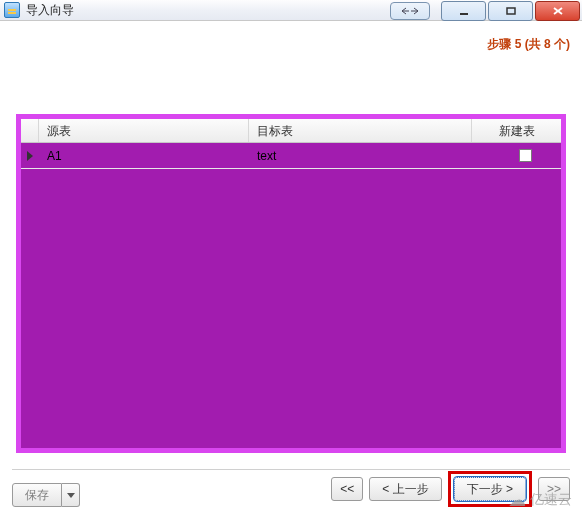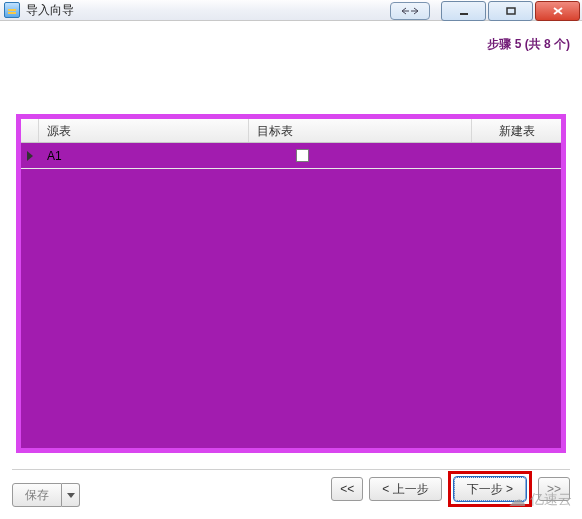--- a/index.html
+++ b/index.html
@@ -65,21 +65,21 @@
     cursor:pointer;
   }
   
   .client {
     position:absolute;
     left:2px; right:2px; top:26px; bottom:2px;
     background:#fff;
   }
   .step-label {
     position:absolute; right:10px; top:10px;
-    font-weight:bold; color:#701a75;
+    font-weight:bold; color:#c2410c;
   }
   .instruction {
     position:absolute; left:14px; top:36px;
     color:#111;
   }
   
   .table-panel {
     position:absolute;
     left:14px; right:14px;
     top:88px; bottom:64px;
@@ -225,20 +225,21 @@
       <div class="th col-marker"></div>
       <div class="th col-source">源表</div>
       <div class="th col-target">目标表</div>
       <div class="th col-new">新建表</div>
     </div>
     <div class="tbody-row">
       <div class="td col-marker">
         <div class="row-arrow"></div>
       </div>
       <div class="td col-source">A1</div>
+      <div class="td col-target">text</div>
       <div class="td col-new new-checkbox">
         <div class="cb"></div>
       </div>
     </div>
   </div>
 
   <div class="button-bar">
     <div class="save-group">
       <div class="btn disabled">保存</div>
       <div class="drop">

